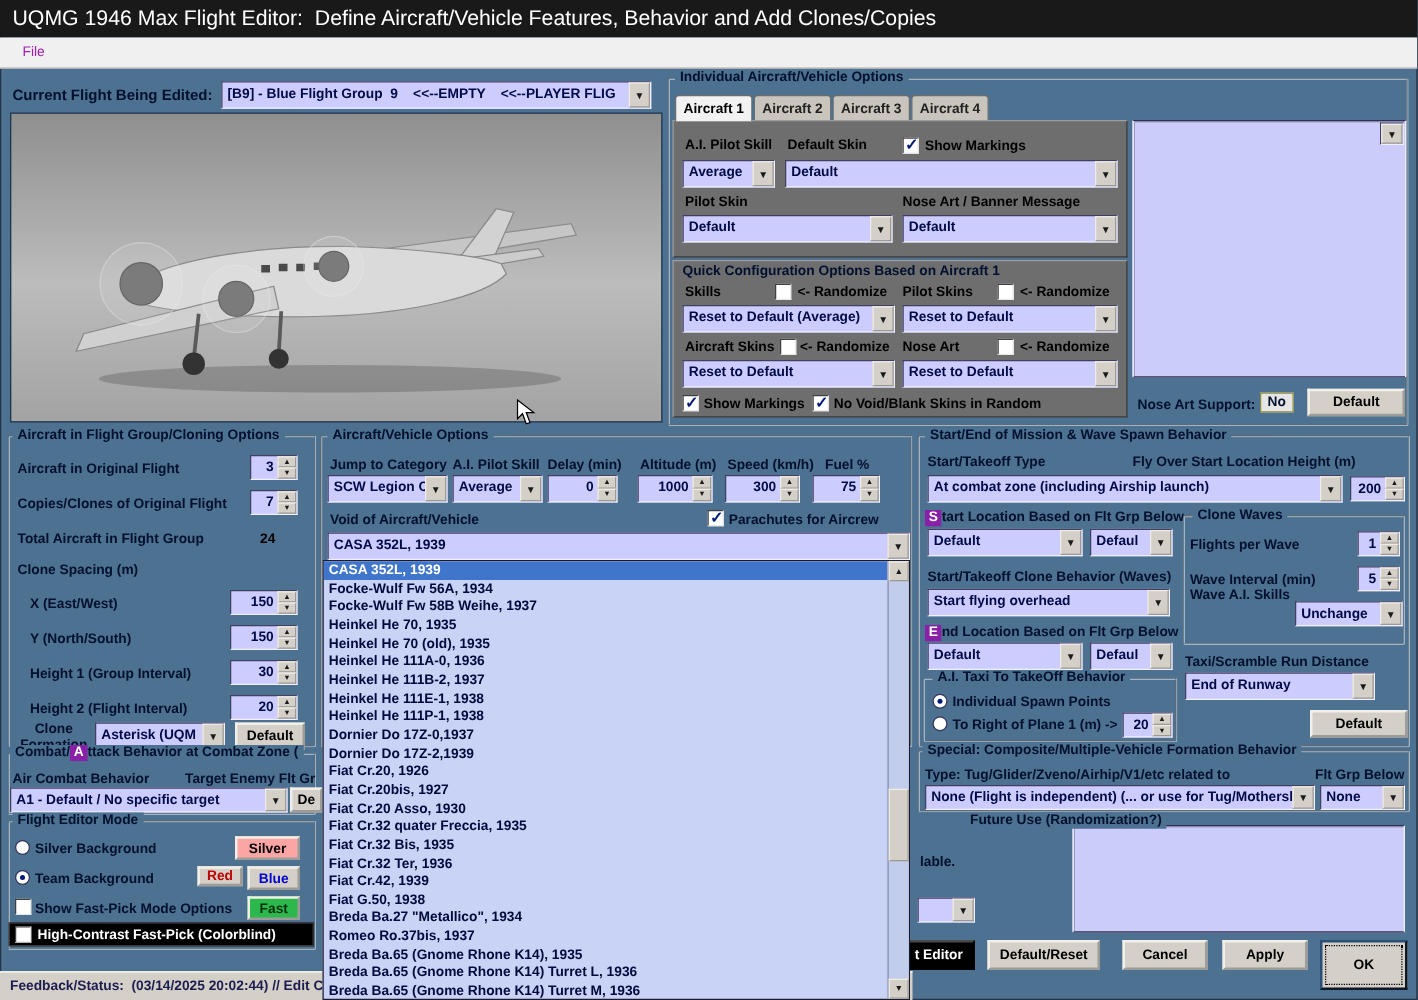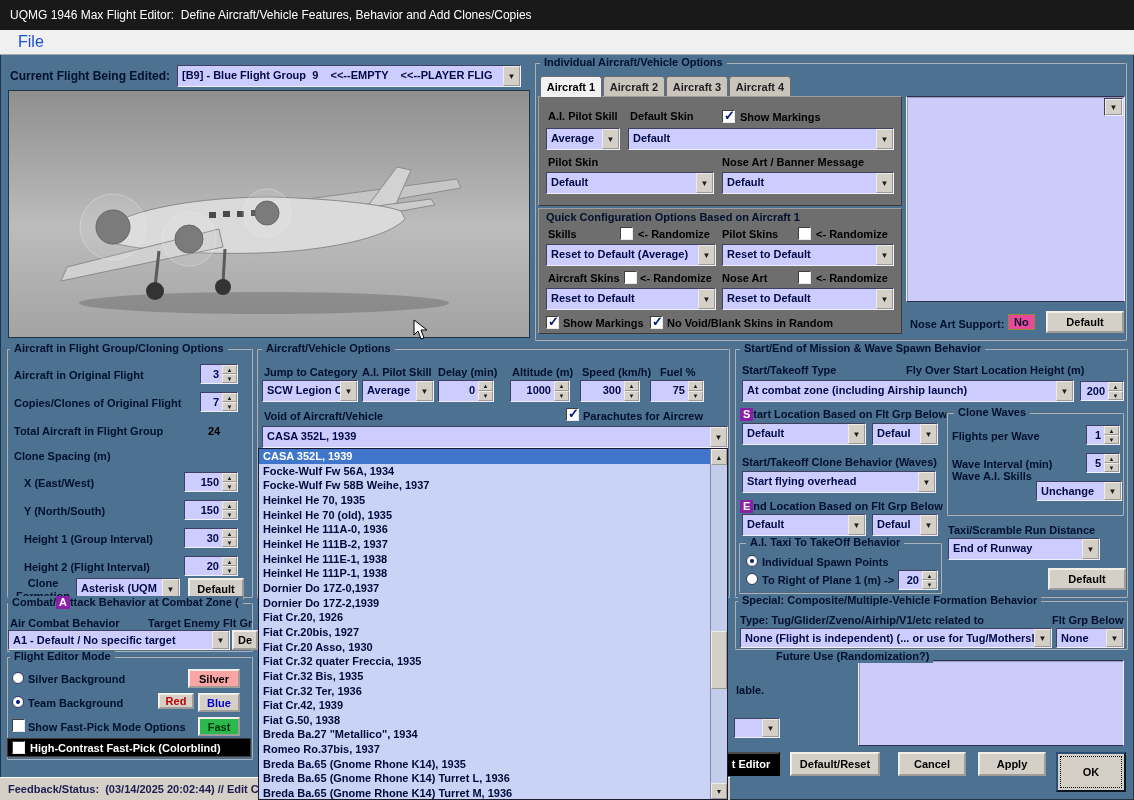--- a/index.html
+++ b/index.html
@@ -1,19 +1,19 @@
 <!DOCTYPE html>
 <html><head>
 <meta charset="utf-8">
 <style>
   *{margin:0;padding:0;box-sizing:border-box;font-family:"Liberation Sans",sans-serif}
   html,body{background:#2a2a2a}
   #app{position:relative;width:1134px;height:800px;background:#4d7190;overflow:hidden;box-shadow:inset 0 0 0 1px #20344a}
-  .titlebar{position:absolute;left:0;top:0;width:1134px;height:30px;background:#191919;color:#fff;font-size:12px;display:flex;align-items:center;padding-left:10px;white-space:pre}
-  .menubar{position:absolute;left:0;top:30px;width:1134px;height:25px;background:#f0f0f0;border-bottom:1px solid #a8a8a8;display:flex;align-items:center;font-size:16px;color:#1d4ed8;padding-left:8px}
+  .titlebar{position:absolute;left:0;top:0;width:1134px;height:30px;background:#191919;color:#fff;font-size:17px;display:flex;align-items:center;padding-left:10px;white-space:pre}
+  .menubar{position:absolute;left:0;top:30px;width:1134px;height:25px;background:#f0f0f0;border-bottom:1px solid #a8a8a8;display:flex;align-items:center;font-size:11px;color:#a21caf;padding-left:8px}
   .menu-item{padding:2px 10px}
   .lbl{position:absolute;font-size:11px;font-weight:bold;color:#00102e;white-space:nowrap;line-height:13px}
   .lbl.on-grey{color:#000}
   .lbl.white{color:#fff;font-weight:bold}
   .grp{position:absolute;border:2px groove #9fb6ca;border-radius:2px}
   .grp-title{position:absolute;font-size:11px;font-weight:bold;color:#00102e;background:#4d7190;padding:0 4px;white-space:nowrap;line-height:13px;z-index:2}
   .panel-grey{position:absolute;background:#6e6e6e;border:1px solid;border-color:#9d9d9d #3a3a3a #3a3a3a #9d9d9d}
   .sunken{position:absolute;background:#ccccfa;border:1px solid;border-color:#2f2f4f #eef;box-shadow:inset 1px 1px 0 #9a9ac0}
   .combo{position:absolute;height:22px;background:#ccccff;border:1px solid;border-color:#404060 #f0f0ff #f0f0ff #404060;display:flex;align-items:stretch}
   .combo.h20{height:20px}
@@ -37,21 +37,21 @@
   .aircraft-img{position:absolute;left:8px;top:90px;width:522px;height:248px;border:1px solid #20344a;background:linear-gradient(#8f8f8f,#bcbcbc 55%,#a3a3a3)}
   .list{position:absolute;left:258px;top:448px;width:470px;height:352px;background:#c9d3f5;border:1px solid #1c1c30;z-index:60;display:flex}
   .list-items{flex:1;overflow:hidden}
   .list-item{height:14.67px;line-height:14.6px;font-size:11px;font-weight:bold;color:#000a3c;padding:0 4px;white-space:nowrap;overflow:hidden}
   .list-item.selected{background:#3f76cc;color:#fff}
   .list-scroll{width:17px;background:#c2cdec;border-left:1px solid #8a8aa8;position:relative}
   .sb-btn{position:absolute;left:0;width:100%;height:16px;background:#d4d0c8;border:1px outset #efece6;font-size:7px;color:#1a1a1a;display:flex;align-items:center;justify-content:center}
   .sb-btn.up{top:0}.sb-btn.up::after{content:"▲"}
   .sb-btn.down{bottom:0}.sb-btn.down::after{content:"▼"}
   .sb-thumb{position:absolute;left:0;top:182px;width:100%;height:58px;background:#d4d0c8;border:1px outset #efece6}
-  .badge-yellow{position:absolute;background:#ec4899;color:#00102e;font-size:11px;font-weight:bold;padding:1px 5px;border:1px solid #8a8a40}
+  .badge-yellow{position:absolute;background:#e5e5e5;color:#00102e;font-size:11px;font-weight:bold;padding:1px 5px;border:1px solid #8a8a40}
   .statusbar{position:absolute;left:0;top:777px;width:730px;height:23px;background:#d4d0c8;border-top:1px solid #fff;font-size:11px;font-weight:bold;color:#1c1c50;display:flex;align-items:center;padding-left:8px;white-space:pre;z-index:5}
   .black-row{position:absolute;background:#000;border:1px solid #3a3a3a}
   .btn-black{background:#000;color:#fff;border:2px outset #4a4a4a}
   .cursor{position:absolute;z-index:40}
 </style>
 </head>
 <body>
 
 <div id="app">
 

